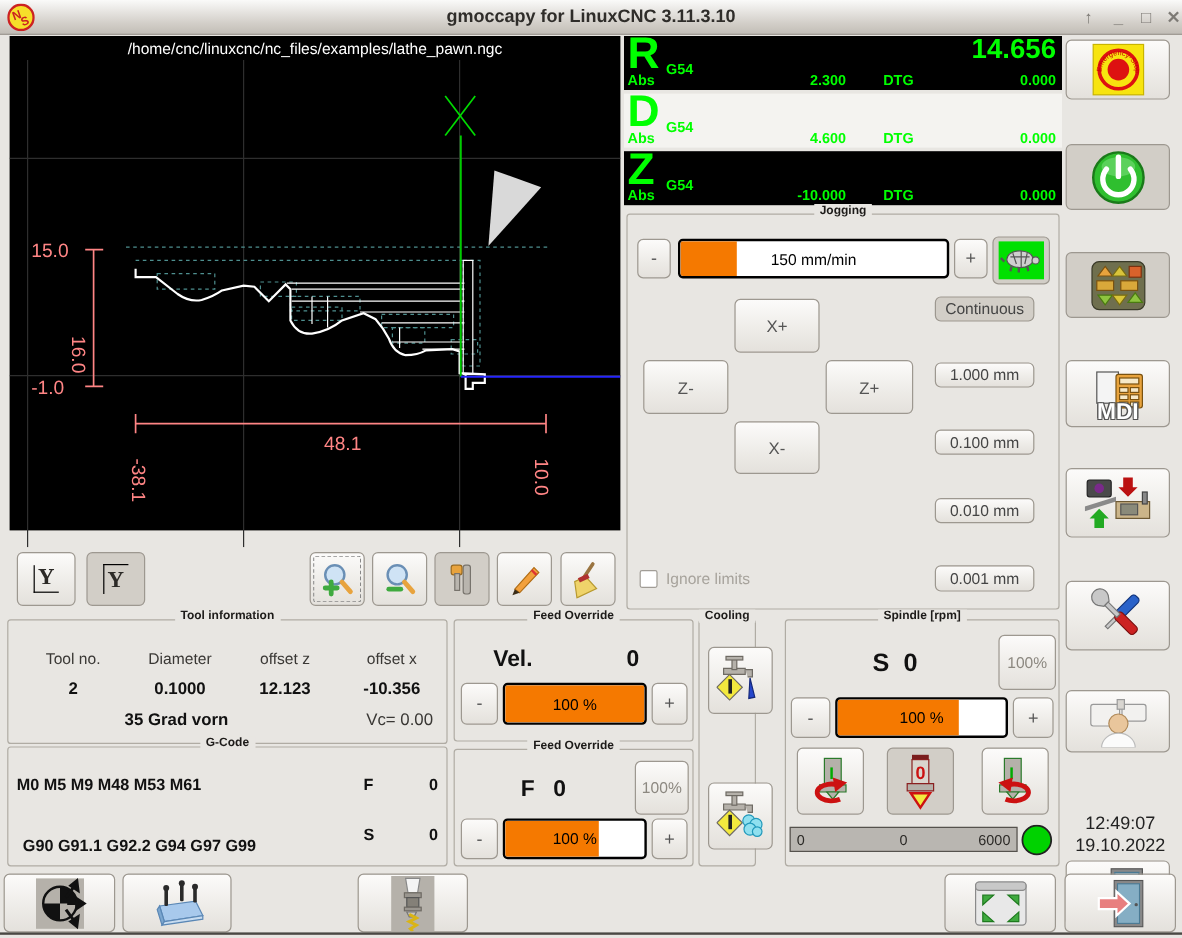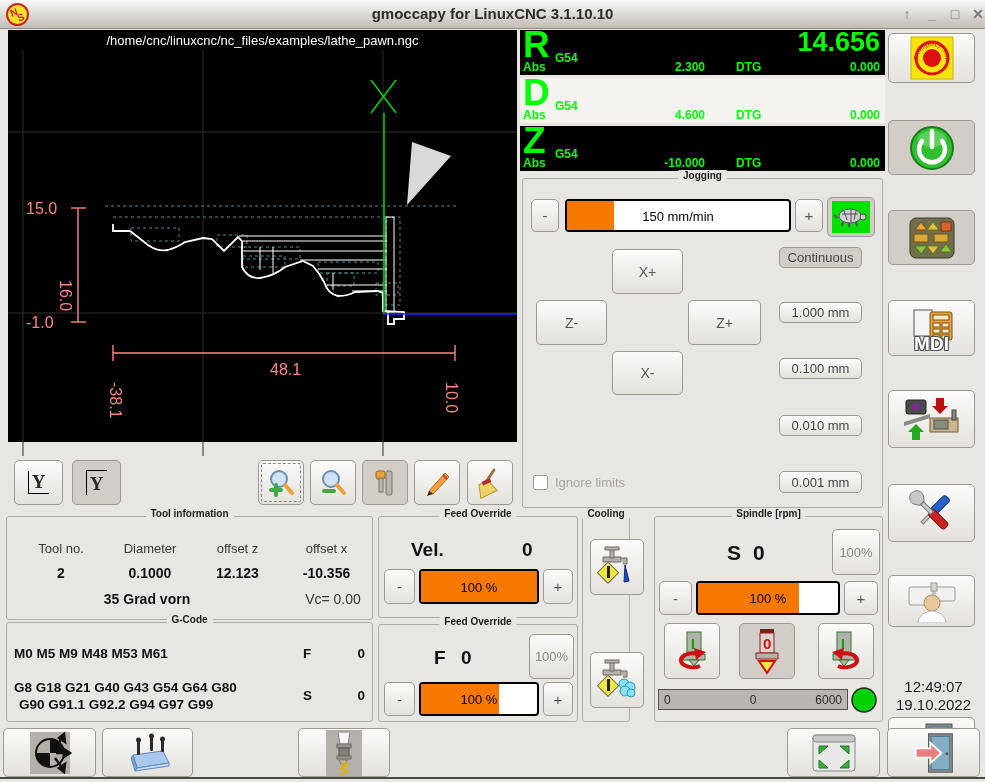--- a/index.html
+++ b/index.html
@@ -17,21 +17,21 @@
   .frame{position:absolute;border:1px solid #b0aca4;border-radius:3px;box-sizing:border-box;}
   .frame-label{position:absolute;top:-9px;left:50%;transform:translateX(-50%);background:#e8e6e2;padding:0 5px;font-weight:bold;font-size:10px;color:#1d1b19;white-space:nowrap;}
   
   .preview{position:absolute;left:8px;top:30px;width:509px;height:412px;background:#000;}
   .filepath{position:absolute;left:0;right:0;top:3px;text-align:center;color:#fff;font-size:13px;}
   
   .dro-row{position:absolute;left:0;width:365px;height:45px;background:#000;color:#00ff00;}
   .dro-row.hl{background:#f4f3f0;}
   .dro-axis{position:absolute;left:3px;top:-6px;font-size:37px;font-weight:bold;}
   .dro-sys{position:absolute;left:35px;top:21px;font-size:12px;font-weight:bold;}
-  .dro-val{position:absolute;right:5px;top:-3px;font-size:27px;font-weight:bold;}
+  .dro-val{position:absolute;right:5px;top:-3px;font-size:23px;font-weight:bold;}
   .dro-sub{position:absolute;bottom:1px;font-size:12px;font-weight:bold;}
   
   .slider{position:absolute;background:#fff;border:2px solid #000;border-radius:4px;box-sizing:border-box;overflow:hidden;}
   .slider .fill{position:absolute;left:0;top:0;bottom:0;background:#f57900;}
   .slider .stext{position:absolute;left:0;right:0;top:50%;transform:translateY(-50%);text-align:center;font-size:13px;color:#000;}
   .smallbtn{font-size:15px;color:#555;}
   .incbtn{font-size:13px;color:#444;}
   .jogbtn{font-size:14px;color:#555;}
   .biglabel{font-weight:bold;font-size:19px;color:#111;}
   .gcode-text{font-weight:bold;font-size:13.5px;color:#111;line-height:17px;}
@@ -44,21 +44,21 @@
 </style>
 </head>
 <body>
 
 <div class="titlebar">
   <svg class="abs" style="left:6px;top:3px" width="23" height="23" viewBox="0 0 23 23">
     <circle cx="11.5" cy="11.5" r="10.5" fill="#f6df2a" stroke="#cc2222" stroke-width="2"></circle>
     <text x="5" y="12" font-size="10" font-weight="bold" fill="#cc2222" transform="rotate(-20 11 11)">N</text>
     <text x="10" y="19" font-size="10" font-weight="bold" fill="#cc2222" transform="rotate(-20 11 11)">S</text>
   </svg>
-  <div class="title-text">gmoccapy for LinuxCNC  3.1.10.10</div>
+  <div class="title-text">gmoccapy for LinuxCNC  3.11.3.10</div>
   <div class="winbtn" style="left:897px">↑</div>
   <div class="winbtn" style="left:922px">_</div>
   <div class="winbtn" style="left:945px">□</div>
   <div class="winbtn" style="left:968px">✕</div>
 </div>
 
 <div class="preview">
   <div class="filepath">/home/cnc/linuxcnc/nc_files/examples/lathe_pawn.ngc</div>
   <svg width="509" height="426" viewBox="0 0 509 426">
 
@@ -242,21 +242,20 @@
   <span class="val" style="left:98px;top:48px;width:90px">0.1000</span>
   <span class="val" style="left:188px;top:48px;width:85px">12.123</span>
   <span class="val" style="left:278px;top:48px;width:83px">-10.356</span>
   <span class="val" style="left:60px;top:74px;width:160px">35 Grad vorn</span>
   <span class="hdr" style="left:290px;top:74px;width:72px;font-size:14px">Vc= 0.00</span>
 </div>
 
 <div class="frame" style="left:6px;top:622px;width:367px;height:100px">
   <span class="frame-label">G-Code</span>
   <div class="gcode-text abs" style="left:7px;top:22px">M0 M5 M9 M48 M53 M61</div>
-  <div class="gcode-text abs" style="left:7px;top:56px">G8 G18 G21 G40 G43 G54 G64 G80</div>
   <div class="gcode-text abs" style="left:12px;top:73px">G90 G91.1 G92.2 G94 G97 G99</div>
   <span class="gcode-text abs" style="left:296px;top:22px">F</span>
   <span class="gcode-text abs" style="left:330px;top:22px;width:28px;text-align:right">0</span>
   <span class="gcode-text abs" style="left:296px;top:64px">S</span>
   <span class="gcode-text abs" style="left:330px;top:64px;width:28px;text-align:right">0</span>
 </div>
 
 <div class="frame" style="left:378px;top:516px;width:200px;height:102px">
   <span class="frame-label">Feed Override</span>
   <span class="biglabel abs" style="left:32px;top:22px">Vel.</span>

